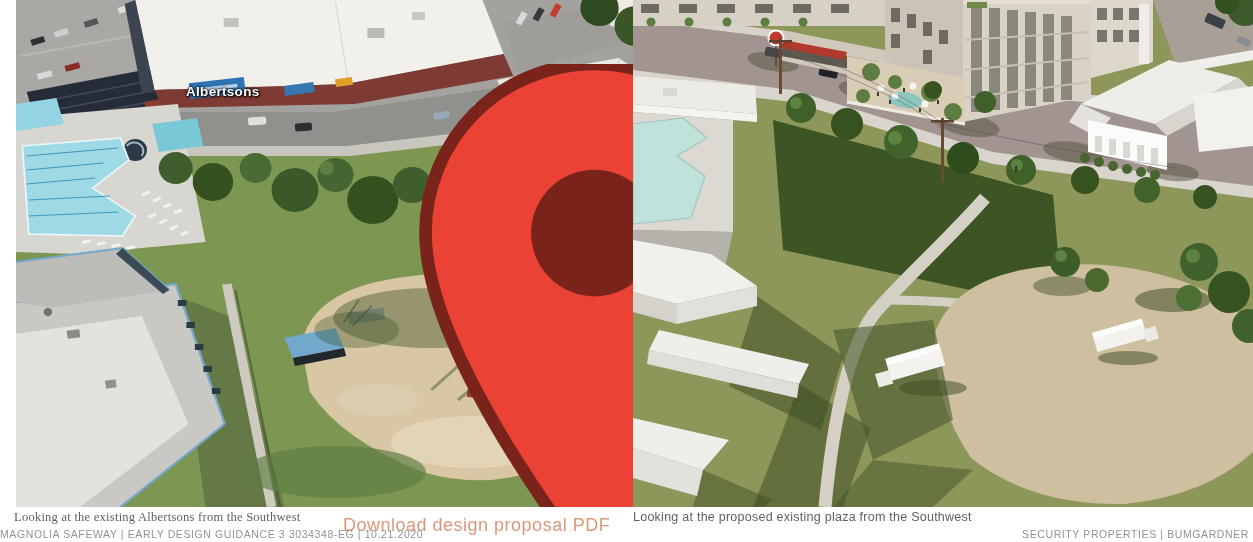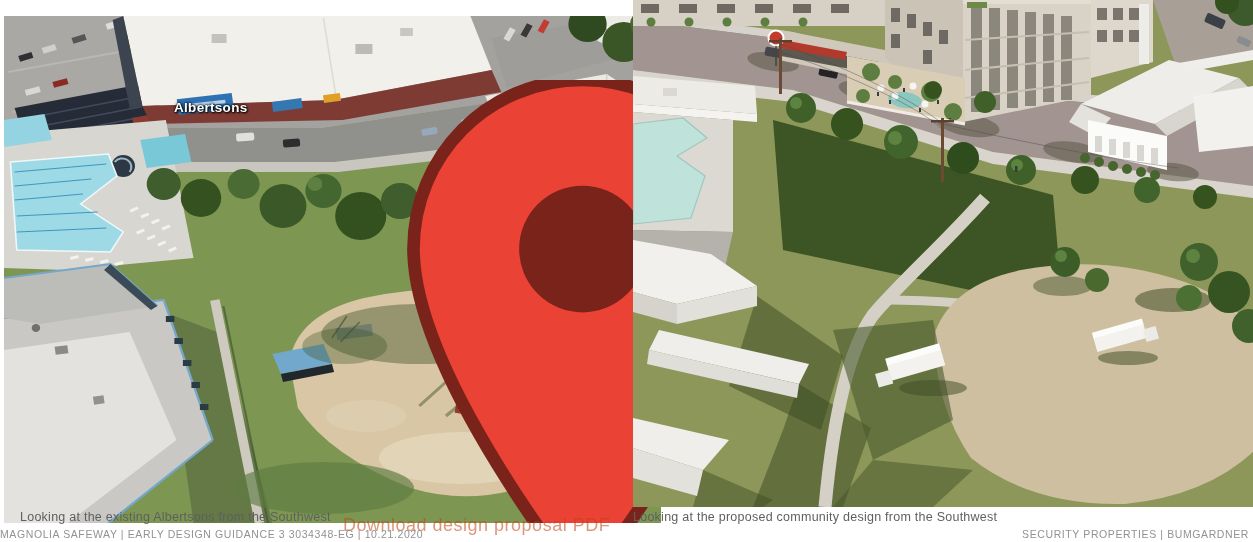--- a/index.html
+++ b/index.html
@@ -1,26 +1,26 @@
 <!DOCTYPE html>
 <html><head>
 <meta charset="utf-8">
 <style>
   html,body{margin:0;padding:0;background:#ffffff;}
   .slide{position:relative;width:1253px;height:542px;background:#ffffff;overflow:hidden;
          font-family:"Liberation Sans", sans-serif;}
   .panel{position:absolute;top:0;height:507px;margin:0;padding:0;overflow:hidden;background:#e8e8e4;}
   .panel svg{display:block;width:100%;height:100%;}
-  .panel-left{left:4px;width:657px;margin-top:16px;}
+  .panel-left{left:16px;width:657px;}
   .panel-right{left:633px;width:620px;}
   .map-label{position:absolute;left:170px;top:84px;color:#ffffff;font-size:13.5px;font-weight:bold;
              letter-spacing:.3px;text-shadow:0 0 2px #000,0 0 3px #000,1px 1px 2px rgba(0,0,0,.9);}
   .map-pin{position:absolute;left:250px;top:64px;width:16px;height:24px;}
   .caption{position:absolute;top:510px;font-size:12.5px;color:#5f5f5f;letter-spacing:.25px;}
-  .caption-left{left:20px;}
+  .caption-left{left:14px;font-family:Liberation Serif, serif;}
   .caption-right{left:633px;}
   .footer-center{position:absolute;top:528px;left:0;width:1253px;text-align:left;
                  font-size:10.5px;color:#929292;letter-spacing:.6px;}
   .footer-right{position:absolute;top:528px;right:4px;font-size:10.5px;color:#929292;letter-spacing:.6px;margin-left:30px;}
   .watermark{position:absolute;left:343px;top:515px;font-size:18px;color:#c2410c;opacity:.55;
              letter-spacing:.5px;white-space:nowrap;pointer-events:none;}
 </style>
 </head>
 <body>
 
@@ -386,18 +386,18 @@
           <circle cx="556" cy="298" r="13" fill="#4c7034"></circle>
         <circle cx="560" cy="256" r="7" fill="#5c8440"></circle>
           <circle cx="428" cy="256" r="6" fill="#5c8440"></circle>
       </g>
     </svg>
   </figure>
 
   <div class="watermark">Download design proposal PDF</div>
 
   <div class="caption caption-left">Looking at the existing Albertsons from the Southwest</div>
-  <div class="caption caption-right">Looking at the proposed community design from the Southwest</div>
+  <div class="caption caption-right">Looking at the proposed existing plaza from the Southwest</div>
 
   <div class="footer-center">MAGNOLIA SAFEWAY  |  EARLY DESIGN GUIDANCE 3 3034348-EG  |  10.21.2020</div>
   <div class="footer-right">SECURITY PROPERTIES  |  BUMGARDNER</div>
 
 </div>
 
 </body></html>

